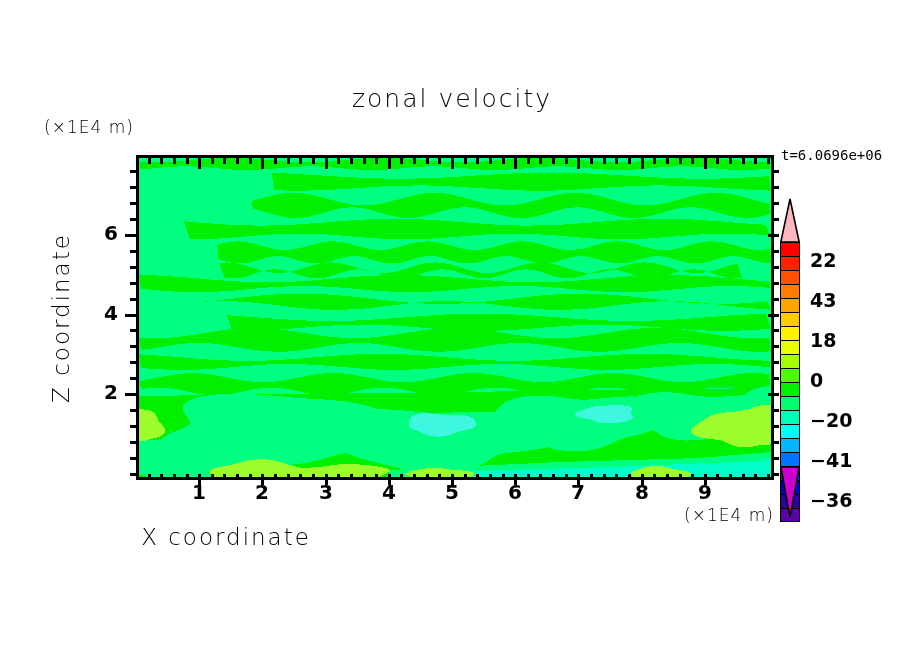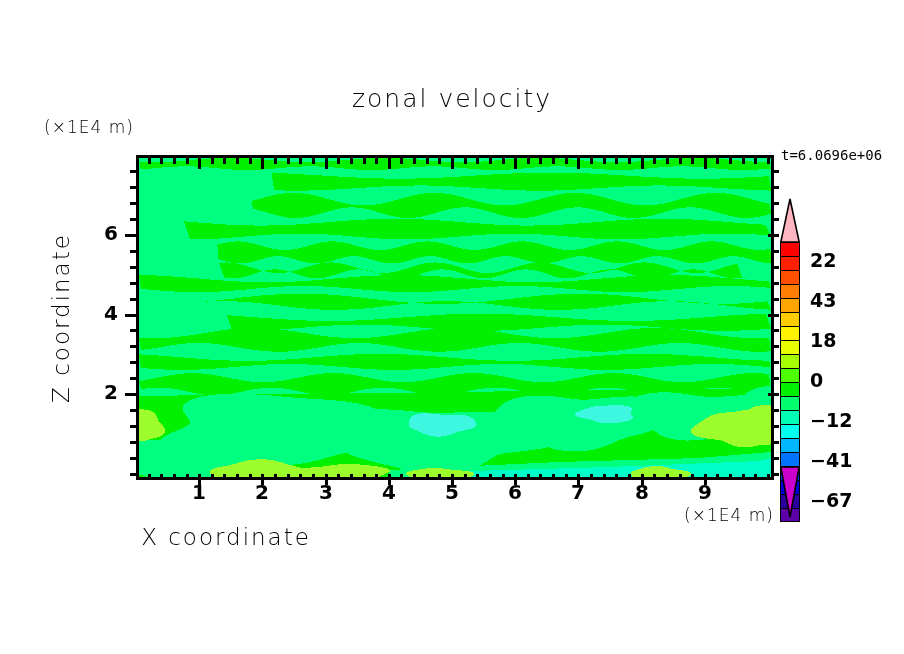--- a/index.html
+++ b/index.html
@@ -418,16 +418,16 @@
     <div class="cb-band" style="background: rgb(92, 0, 168);"></div>
   </div>
 <svg id="cb-arrow-bottom" viewBox="0 0 20 52" preserveAspectRatio="none">
     <polygon points="0.8,1 19.2,1 10,51" fill="#cc00cc" stroke="#000" stroke-width="1.6" stroke-linejoin="miter"></polygon>
   </svg>
 <div id="cb-labels">
     <div class="cb-label" style="top: 249px;">22</div>
     <div class="cb-label" style="top: 289px;">43</div>
     <div class="cb-label" style="top: 329px;">18</div>
     <div class="cb-label" style="top: 369px;">0</div>
-    <div class="cb-label" style="top: 409px;">−12</div>
+    <div class="cb-label" style="top: 409px;">−20</div>
     <div class="cb-label" style="top: 449px;">−41</div>
-    <div class="cb-label" style="top: 489px;">−67</div>
+    <div class="cb-label" style="top: 489px;">−36</div>
   </div>
 
 </body></html>

